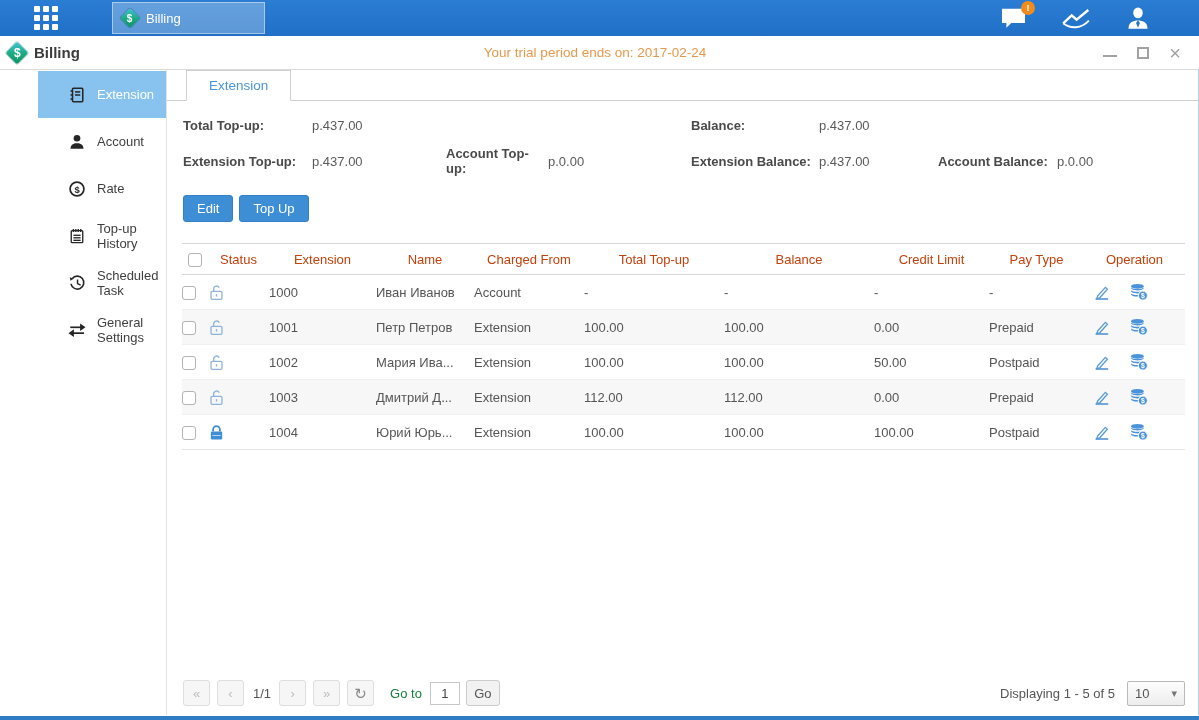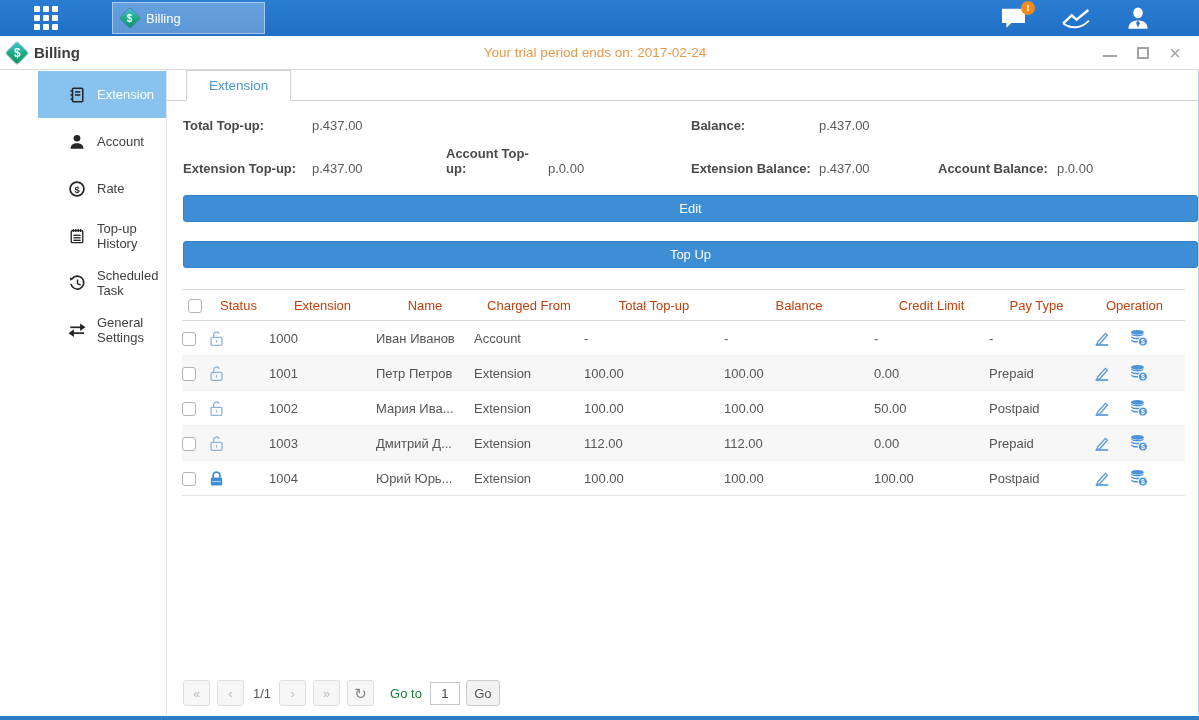--- a/index.html
+++ b/index.html
@@ -42,30 +42,30 @@
   .sb-item .sb-label { font-size:13px; color:#3f3f3f; }
   .sb-item.active { background:#87c3ee; }
   .sb-item.active .sb-label { color:#fff; }
 
   .main { flex:1; position:relative; }
   .tabstrip { height:31px; border-bottom:1px solid #cfcfcf; padding-left:19px; }
   .tab { display:inline-block; height:31px; line-height:30px; padding:0 22px; background:#fff;
          border:1px solid #cfcfcf; border-bottom:1px solid #fff; color:#4a94d8; font-size:13.5px; position:relative; top:0px; cursor:default; }
 
   .summary { display:grid; grid-template-columns:263px 245px 247px 1fr; row-gap:13px; margin:17px 0 0 16px; }
-  .sum-cell { display:flex; font-size:13px; align-items:flex-end; }
+  .sum-cell { display:flex; font-size:13px; align-items:center; }
   .sum-cell .lbl { font-weight:bold; color:#4a4a4a; flex:0 0 auto; }
   .sum-cell.w1 .lbl { width:129px; } .sum-cell.w2 .lbl { width:102px; }
   .sum-cell.w3 .lbl { width:128px; } .sum-cell.w4 .lbl { width:119px; }
   .sum-cell .val { color:#5a5a5a; }
   .r1c1 { grid-row:1; grid-column:1; } .r1c3 { grid-row:1; grid-column:3; }
   .r2c1 { grid-row:2; grid-column:1; } .r2c2 { grid-row:2; grid-column:2; }
   .r2c3 { grid-row:2; grid-column:3; } .r2c4 { grid-row:2; grid-column:4; }
 
-  .actions { margin:19px 0 0 16px; display:flex; gap:19px;flex-direction:column; }
+  .actions { margin:19px 0 0 16px; display:flex; gap:6px; }
   .btn { background:#3e8ed6; border:1px solid #3480c6; color:#fff; font-size:13px; height:27px;
          padding:0 13px; border-radius:3px; cursor:pointer; font-family:inherit; }
 
   table.grid { margin:21px 13px 0 15px; width:calc(100% - 28px); border-collapse:collapse; table-layout:fixed;
                font-size:13px; color:#555; }
   table.grid thead th { height:31px; font-weight:normal; color:#c2410c; text-align:center;
                         border-top:1px solid #d6d6d6; border-bottom:1px solid #d6d6d6; }
   table.grid tbody td { height:35px; text-align:left; border-bottom:1px solid #f0f0f0; overflow:hidden; white-space:nowrap; }
   table.grid tbody tr.alt { background:#f7f7f7; }
   table.grid tbody tr:last-child td { border-bottom:1px solid #e4e4e4; }
@@ -497,16 +497,23 @@
       <div class="pagination">
         <button class="pg-btn">«</button>
         <button class="pg-btn">‹</button>
         <span class="page-ind">1/1</span>
         <button class="pg-btn">›</button>
         <button class="pg-btn">»</button>
         <button class="pg-btn refresh">↻</button>
         <span class="goto-label">Go to</span>
         <input class="goto-input" value="1" style="">
         <button class="go-btn">Go</button>
+        <div class="pg-right">
+          <span class="displaying">Displaying 1 - 5 of 5</span>
+          <div class="page-size">
+            <span>10</span>
+            <span class="caret">▾</span>
+          </div>
+        </div>
       </div>
     </main>
   </div>
 </div>
 
 </body></html>

